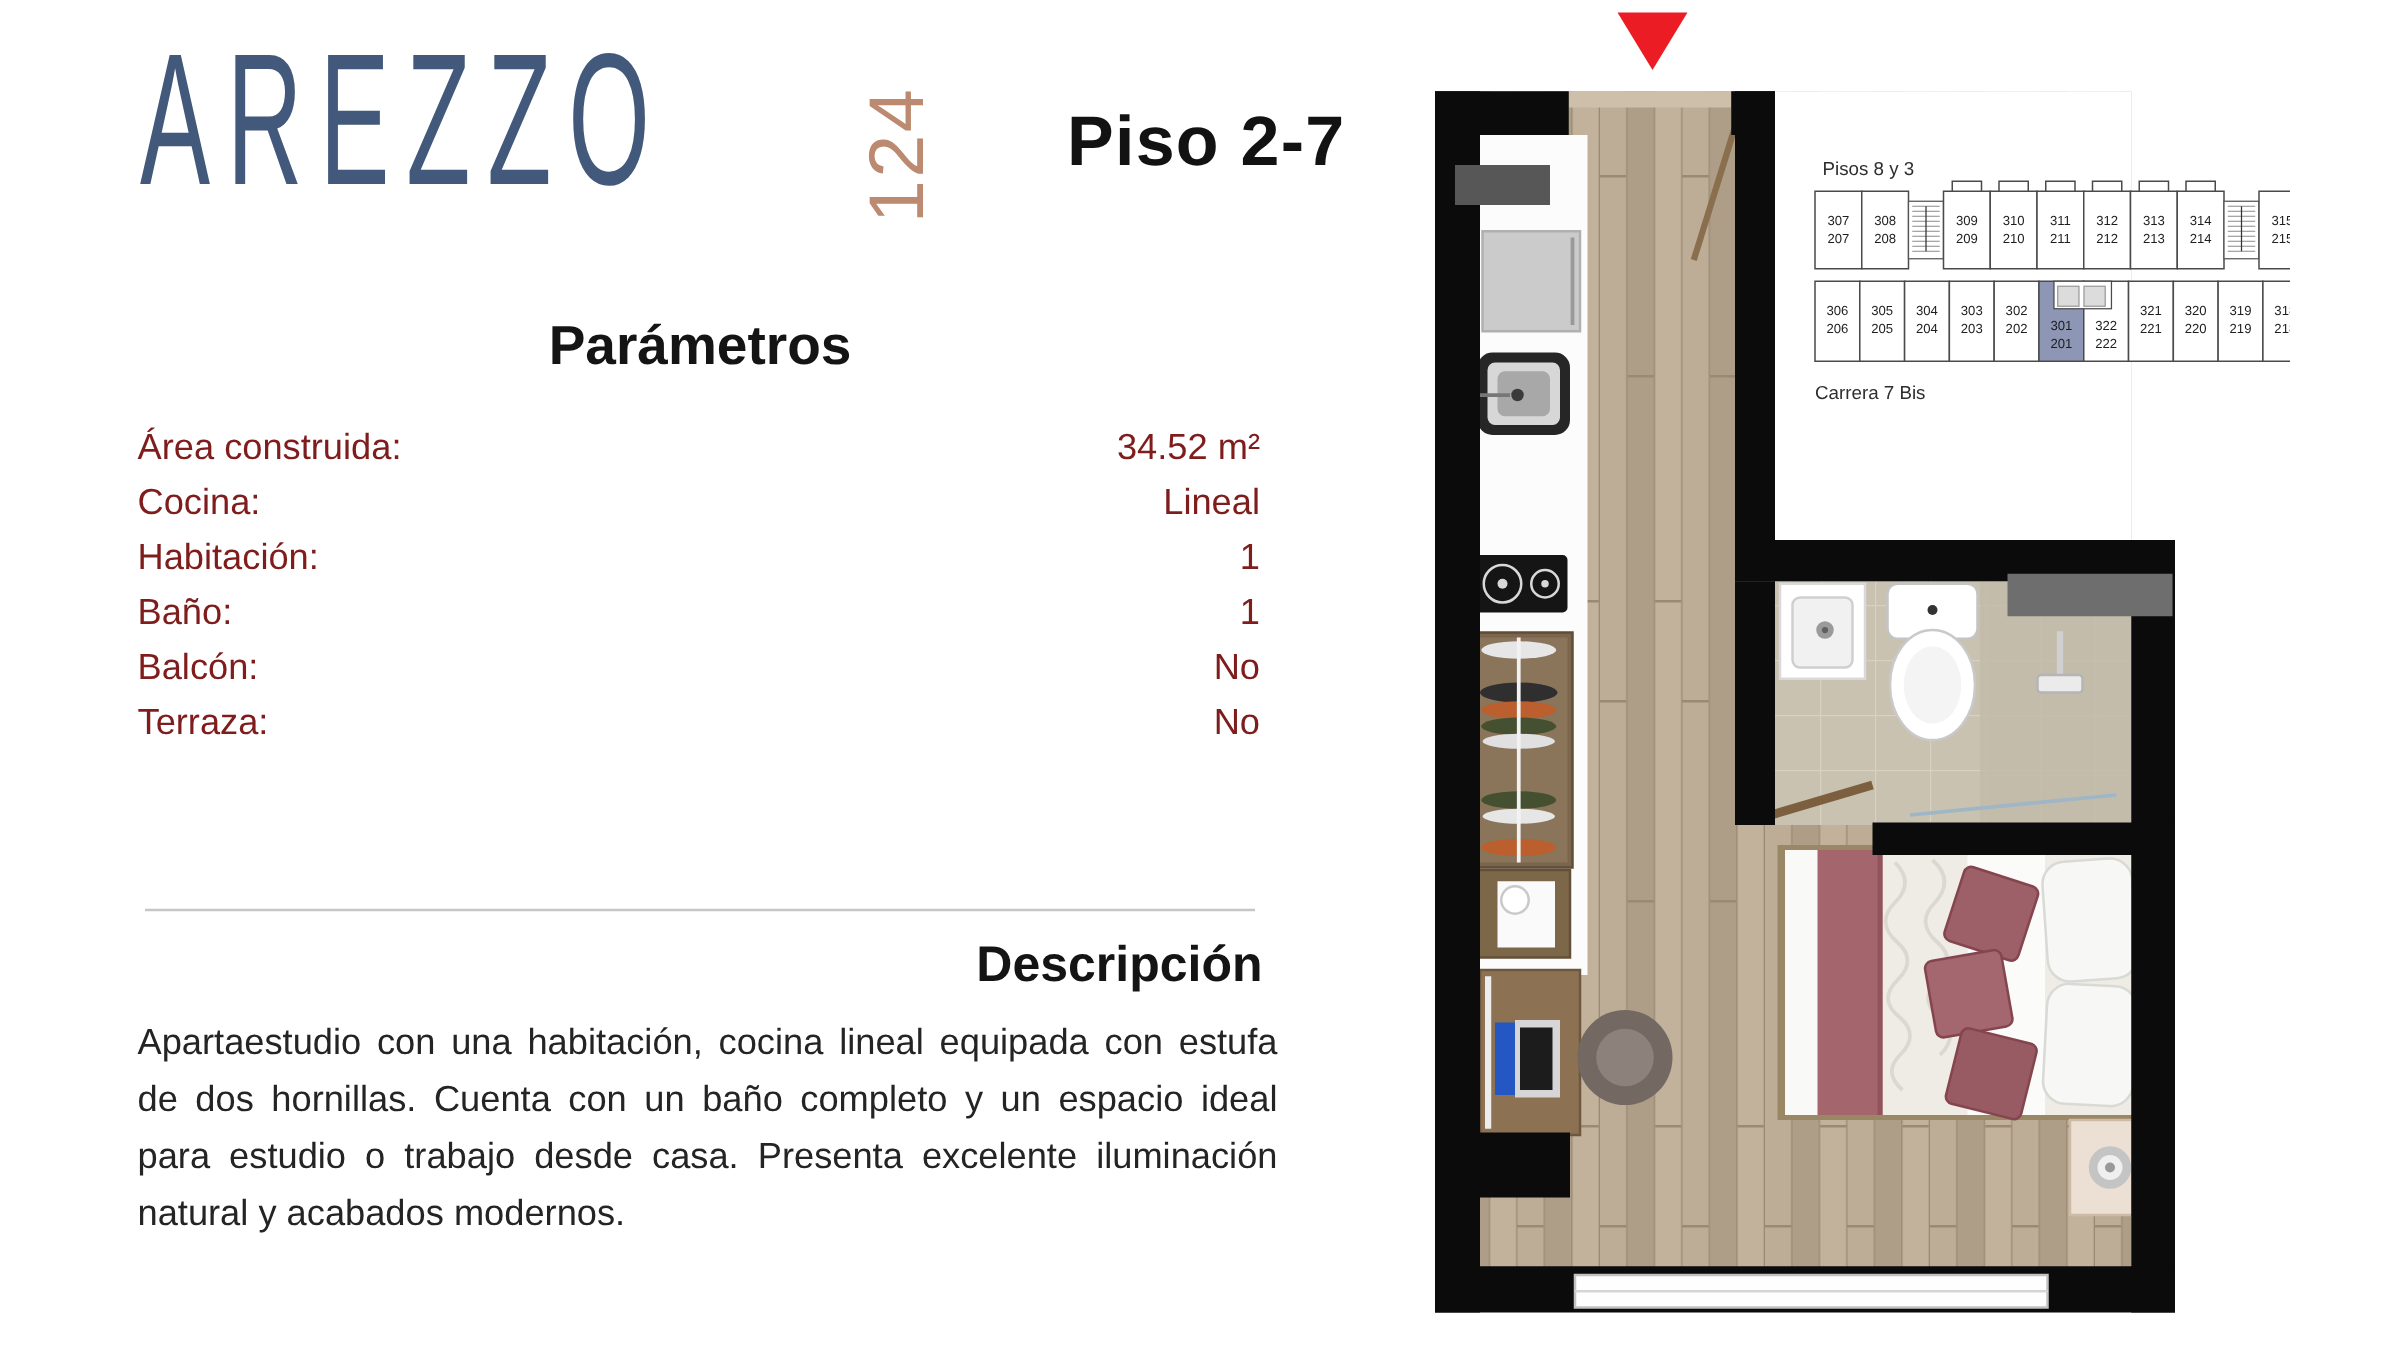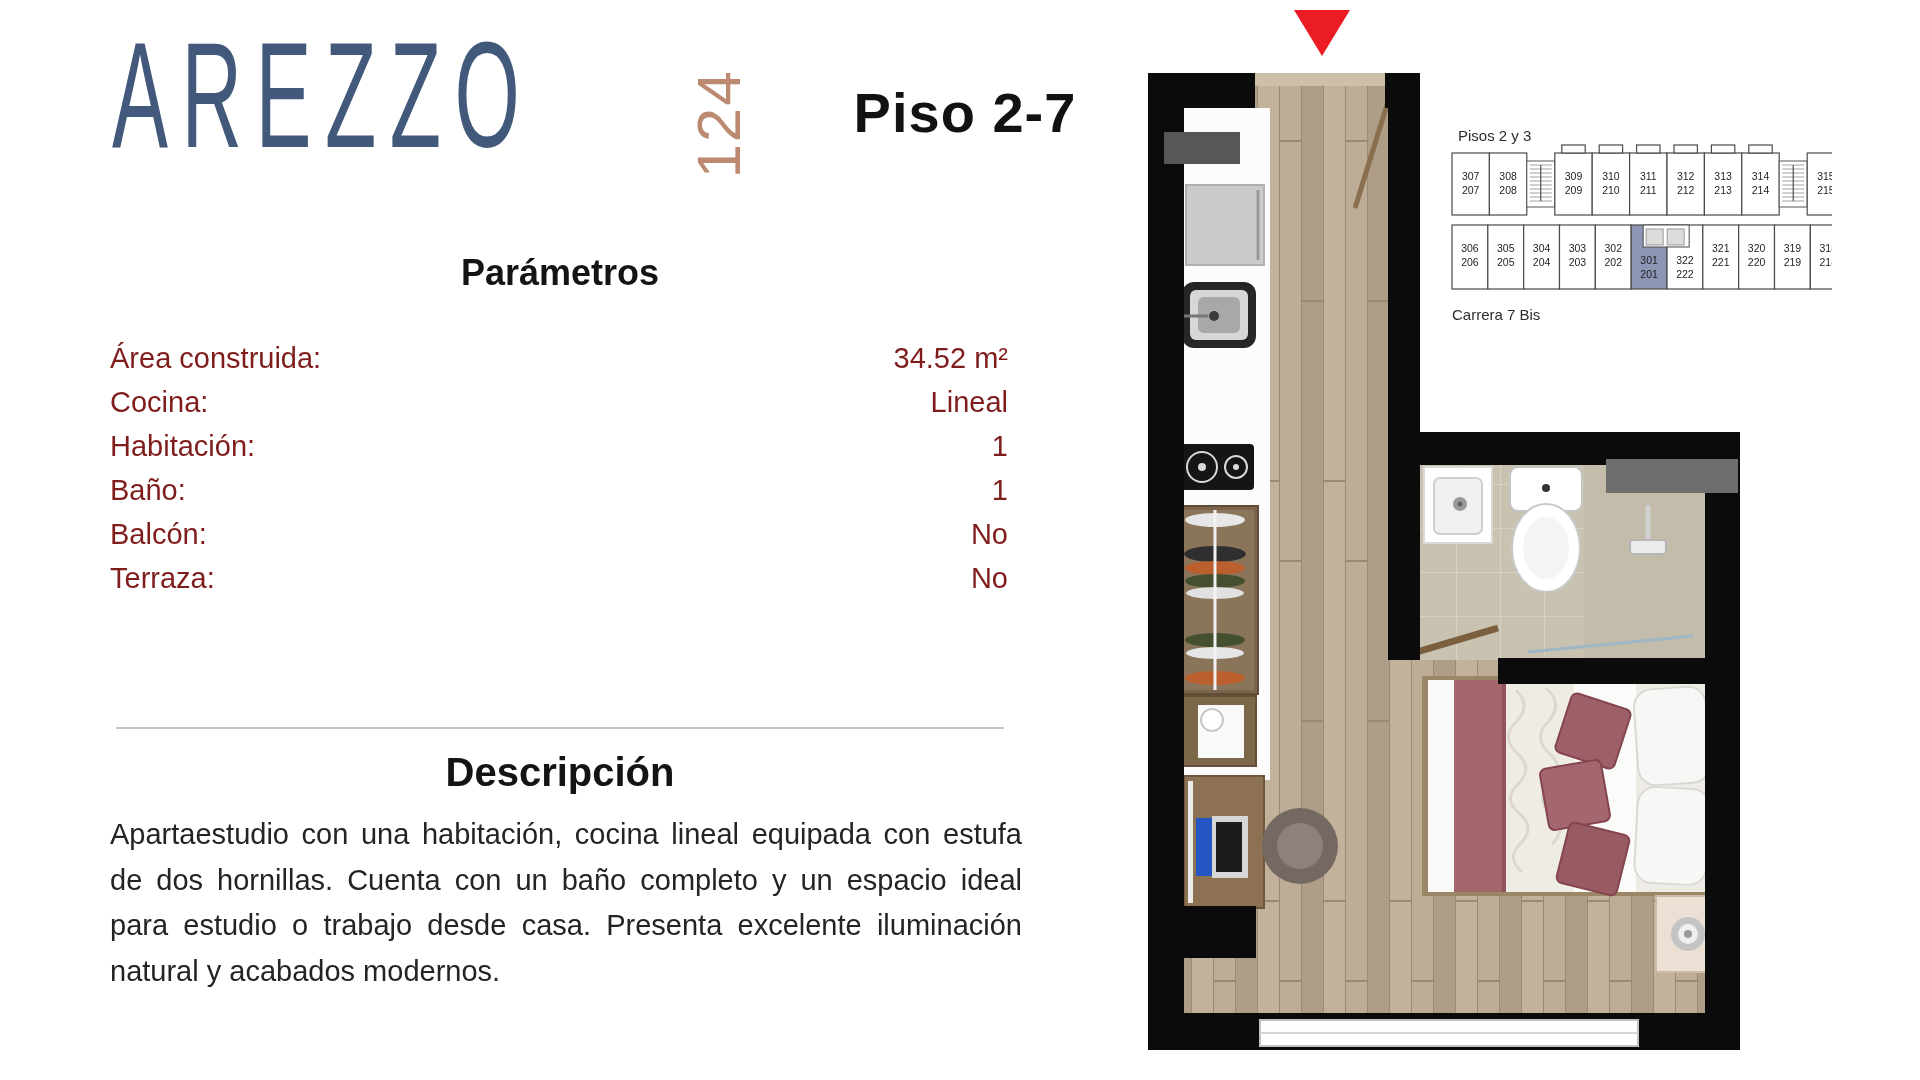--- a/index.html
+++ b/index.html
@@ -13,27 +13,27 @@
              color:var(--logo-navy,#42597b);white-space:nowrap;}
   .logo-number-box{position:absolute;left:575px;top:48px;width:62px;height:112px;}
   .logo-number{position:absolute;left:50%;top:50%;transform:translate(-50%,-50%) rotate(-90deg);
                font-size:62px;font-weight:400;letter-spacing:0.03em;white-space:nowrap;
                color:var(--logo-terracotta,#bb8a70);}
 
   
   .floor-heading{position:absolute;left:850px;top:80px;width:230px;margin:0;text-align:center;
                  font-size:56px;font-weight:700;letter-spacing:1px;color:#121212;}
   .params-title{position:absolute;left:110px;top:252px;width:900px;margin:0;text-align:center;
-                font-size:36px;font-weight:700;color:#141414;}
+                font-size:44px;font-weight:700;color:#141414;}
   .param-rows{position:absolute;left:110px;top:336px;width:898px;}
   .param-row{display:flex;justify-content:space-between;align-items:center;height:44px;
              font-size:29px;color:#7f1d1d;}
   .divider{position:absolute;left:116px;top:727px;width:888px;border:none;margin:0;
            border-top:2px solid var(--divider-gray,#c6c6c6);}
-  .desc-title{position:absolute;left:110px;top:750px;width:900px;margin:0;text-align:center;
+  .desc-title{position:absolute;left:110px;top:750px;width:900px;margin:0;text-align:right;
               font-size:40px;font-weight:700;color:#141414;}
   .desc-body{position:absolute;left:110px;top:812px;width:912px;margin:0;font-size:29px;
              line-height:45.5px;text-align:justify;color:#242424;}
 
   
   .floorplan{position:absolute;left:1148px;top:0;width:600px;height:1060px;margin:0;}
   .floorplan svg{display:block;width:600px;height:1060px;}
   .marker{fill:var(--marker-red,#ec1c24);}
 
   
@@ -239,21 +239,21 @@
           <rect x="112" y="1020" width="378" height="26" fill="#fefefe" stroke="#c2c2c2" stroke-width="2"></rect>
           <line x1="112" y1="1033" x2="490" y2="1033" stroke="#d5d5d5" stroke-width="2"></line>
         </g>
       </g>
 
       <polygon class="marker" points="146,10 202,10 174,56"></polygon>
     </svg>
   </figure>
 
   <aside class="keyplan">
-    <div class="keyplan-title">Pisos 2 y 3</div>
+    <div class="keyplan-title">Pisos 8 y 3</div>
     <svg id="keyplan-svg" viewBox="0 0 430 150" xmlns="http://www.w3.org/2000/svg">
         <rect x="0" y="10" width="37.4" height="62" fill="#ffffff" stroke="#4a4a4a" stroke-width="1.2"></rect>
         <text x="18.7" y="37" text-anchor="middle" font-size="10.5" fill="#1e1e1e" font-family="&quot;Liberation Sans&quot;,sans-serif">307</text>
         <text x="18.7" y="51" text-anchor="middle" font-size="10.5" fill="#1e1e1e" font-family="&quot;Liberation Sans&quot;,sans-serif">207</text>
         <rect x="37.4" y="10" width="37.4" height="62" fill="#ffffff" stroke="#4a4a4a" stroke-width="1.2"></rect>
         <text x="56.099999999999994" y="37" text-anchor="middle" font-size="10.5" fill="#1e1e1e" font-family="&quot;Liberation Sans&quot;,sans-serif">308</text>
         <text x="56.099999999999994" y="51" text-anchor="middle" font-size="10.5" fill="#1e1e1e" font-family="&quot;Liberation Sans&quot;,sans-serif">208</text>
         <rect x="74.8" y="18" width="28" height="46" fill="#ffffff" stroke="#555555" stroke-width="1"></rect>
         <line x1="77.8" y1="22" x2="99.8" y2="22" stroke="#7a7a7a" stroke-width="0.7"></line>
         <line x1="77.8" y1="26" x2="99.8" y2="26" stroke="#7a7a7a" stroke-width="0.7"></line>

